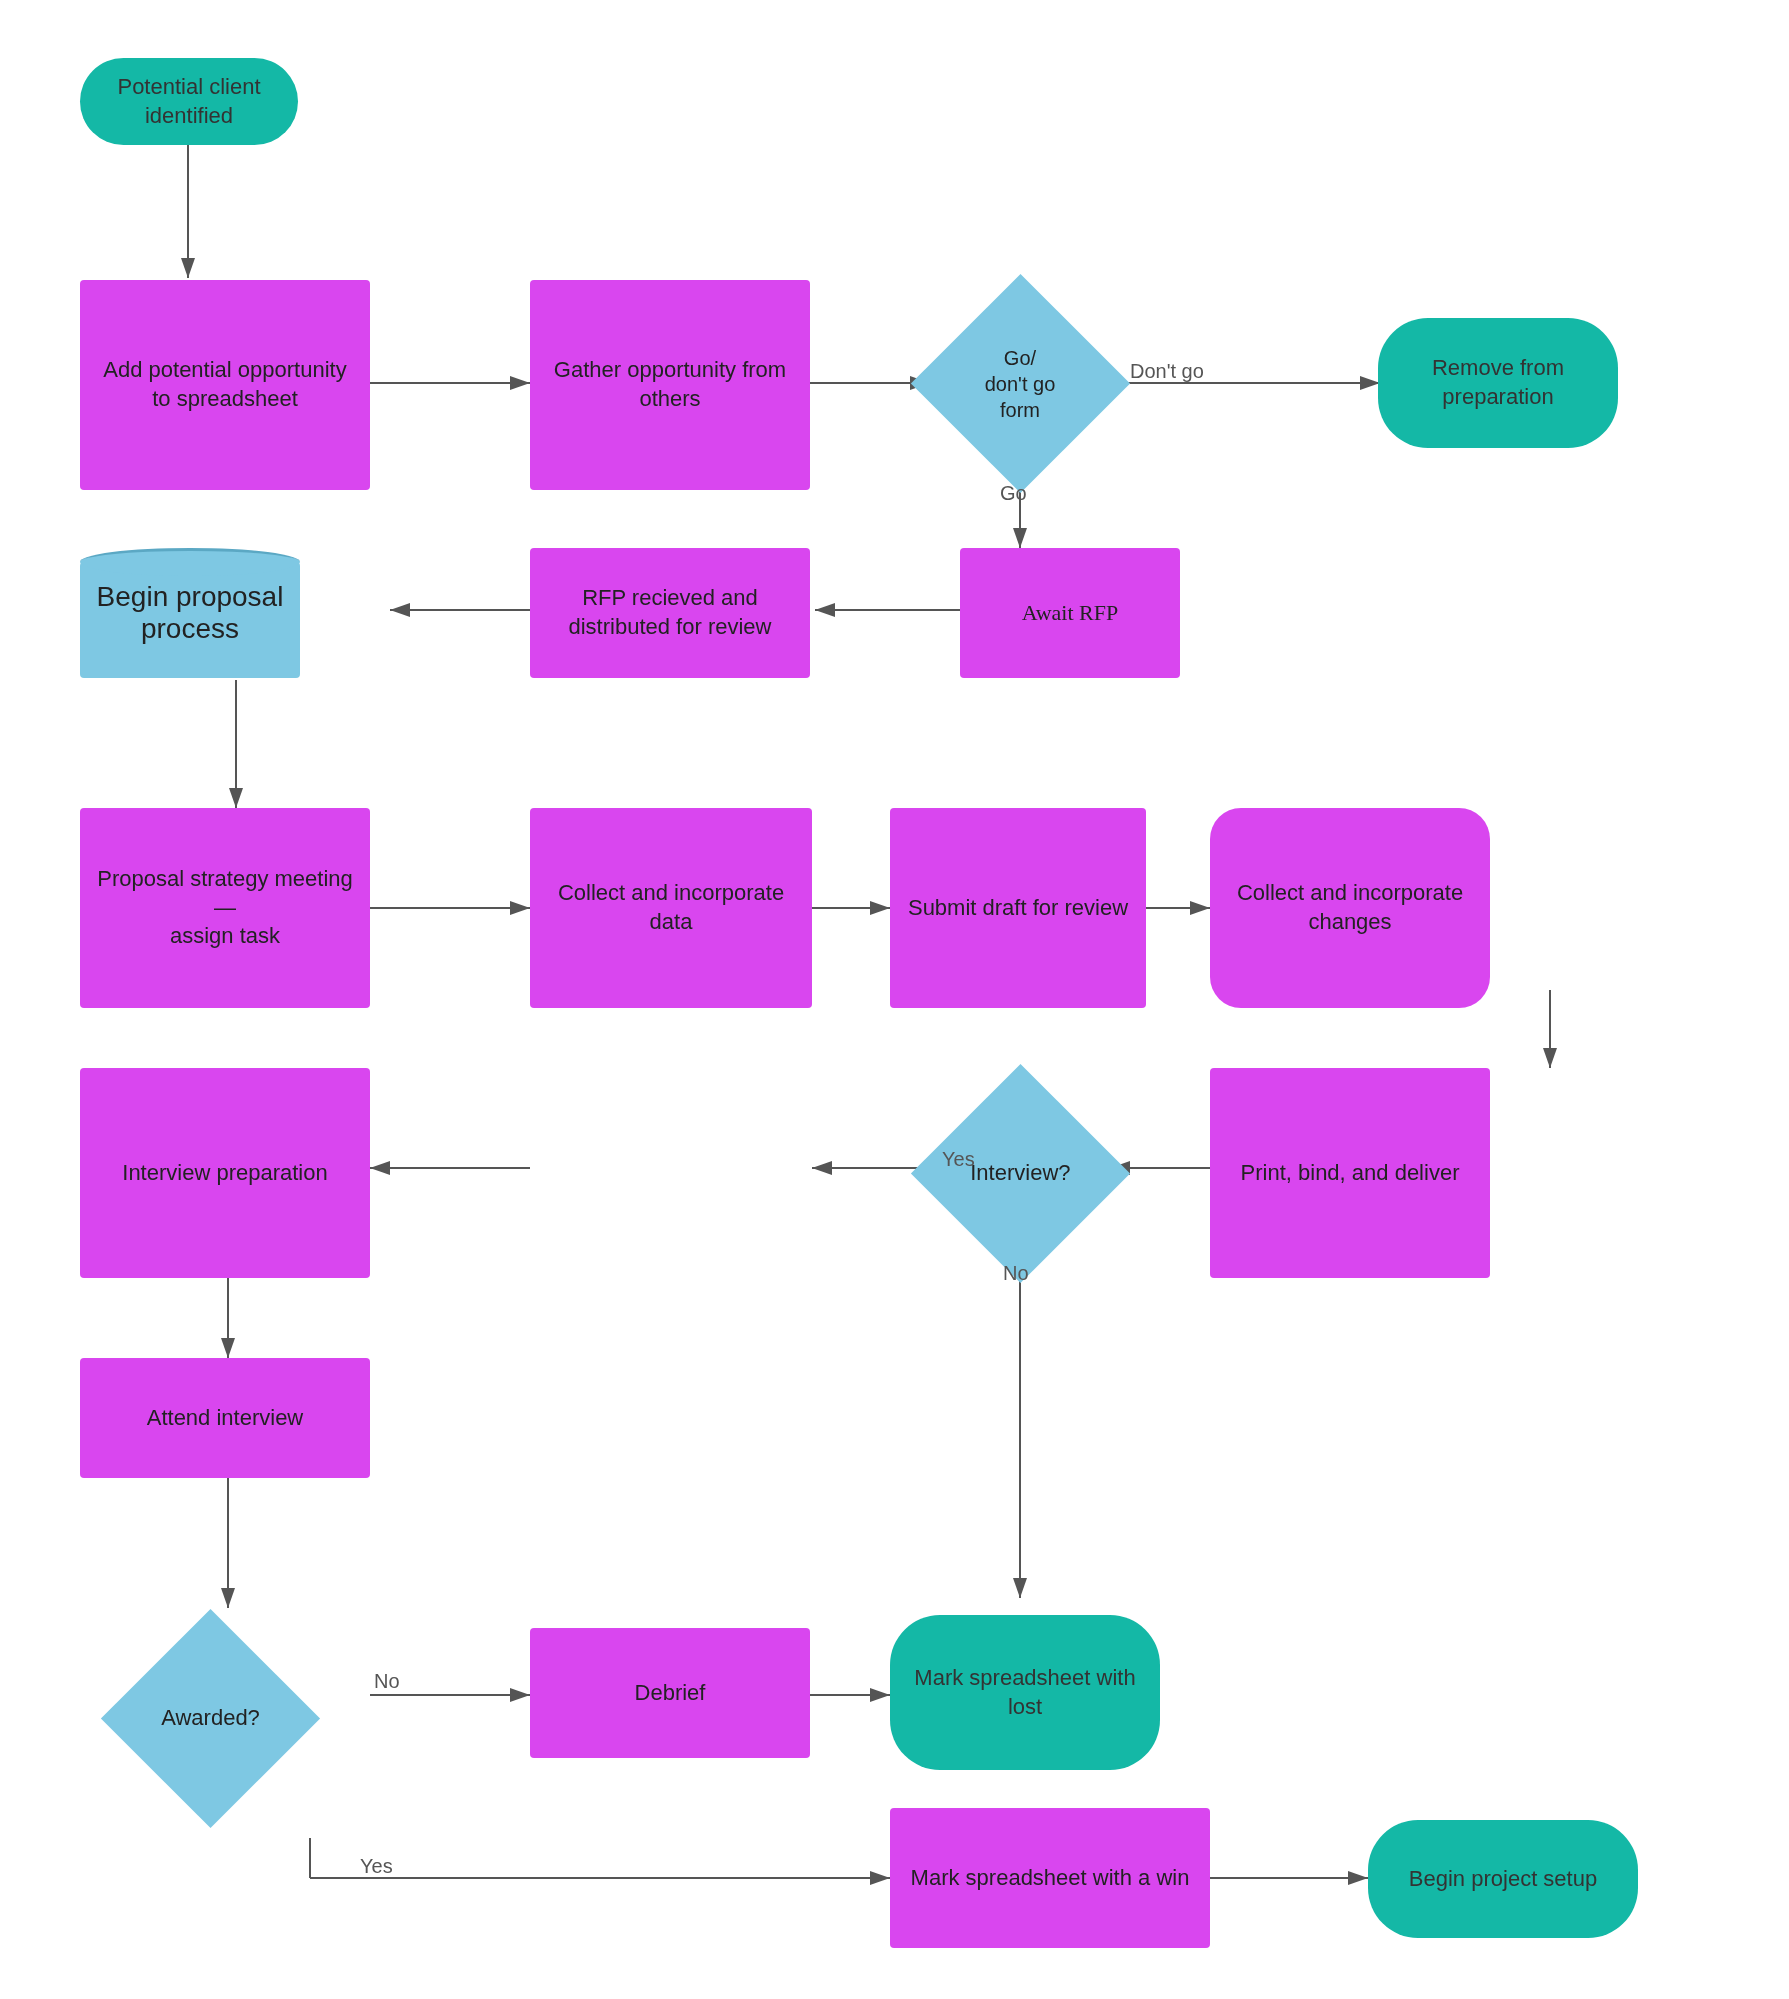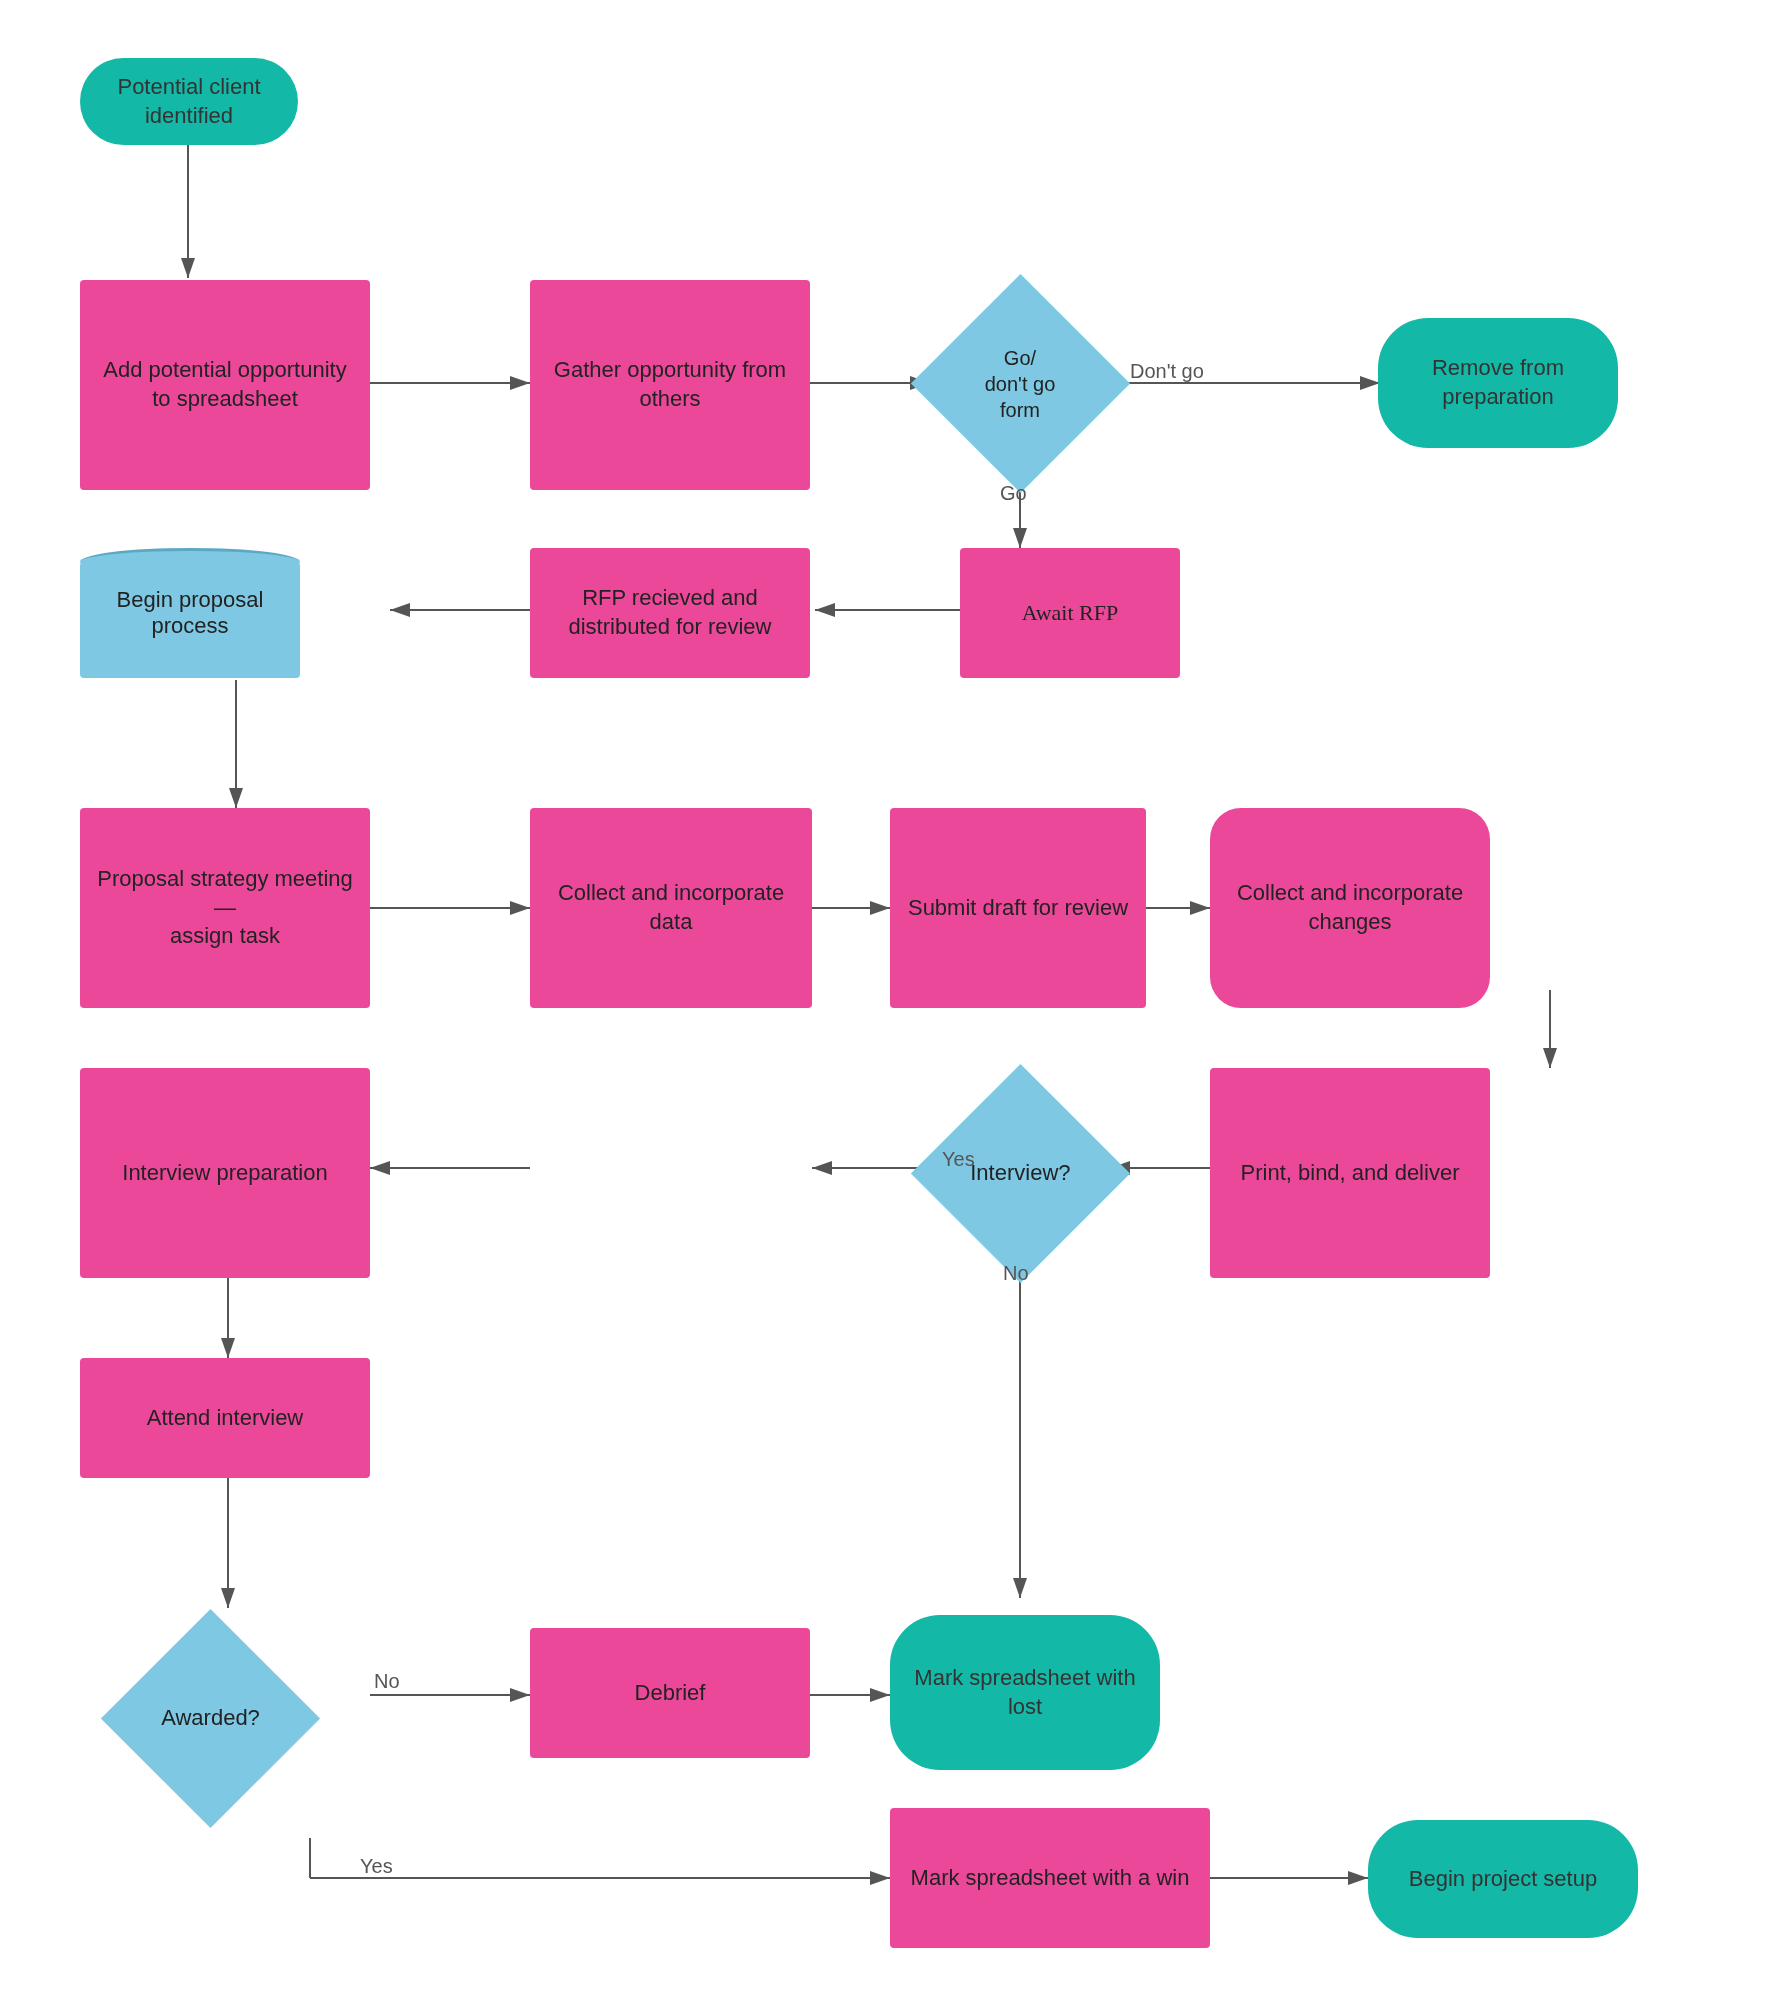--- a/index.html
+++ b/index.html
@@ -21,21 +21,21 @@
     
     .node {
       position: absolute;
       display: flex;
       align-items: center;
       justify-content: center;
       text-align: center;
     }
 
     .rect-blue {
-      background: #ec4899;
+      background: #d946ef;
       border-radius: 4px;
       color: #222;
       font-size: 22px;
       line-height: 1.3;
       padding: 12px 16px;
     }
 
     .oval-gray {
       background: #14b8a6;
       border-radius: 50px;
@@ -171,21 +171,21 @@
 
   <div class="node rect-blue" style="left:530px; top:548px; width:280px; height:130px;">
     <span>RFP recieved and distributed for review</span>
   </div>
 
   <div style="position:absolute; left:80px; top:548px; width:220px; height:130px;">
 
     <div style="position:relative; width:220px; height:130px;">
       <div style="position:absolute; top:14px; left:0; right:0; bottom:0; background:#7EC8E3; border-radius:4px;"></div>
       <div style="position:absolute; top:0; left:0; right:0; height:28px; background:#7EC8E3; border-radius:50%; border-top: 3px solid #5ba8c4;"></div>
-      <div style="position:absolute; top:0; left:0; right:0; bottom:0; display:flex; align-items:center; justify-content:center; text-align:center; font-size:22px; color:#222; padding:8px;">
+      <div style="position:absolute; top:0; left:0; right:0; bottom:0; display:flex; align-items:center; justify-content:center; text-align:center; font-size:28px; color:#222; padding:8px;">
         <span>Begin proposal process</span>
       </div>
     </div>
   </div>
 
   <div class="node rect-blue" style="left:80px; top:808px; width:290px; height:200px;">
     <span style="white-space:pre-line;">Proposal strategy meeting—
 assign task</span>
   </div>
 

